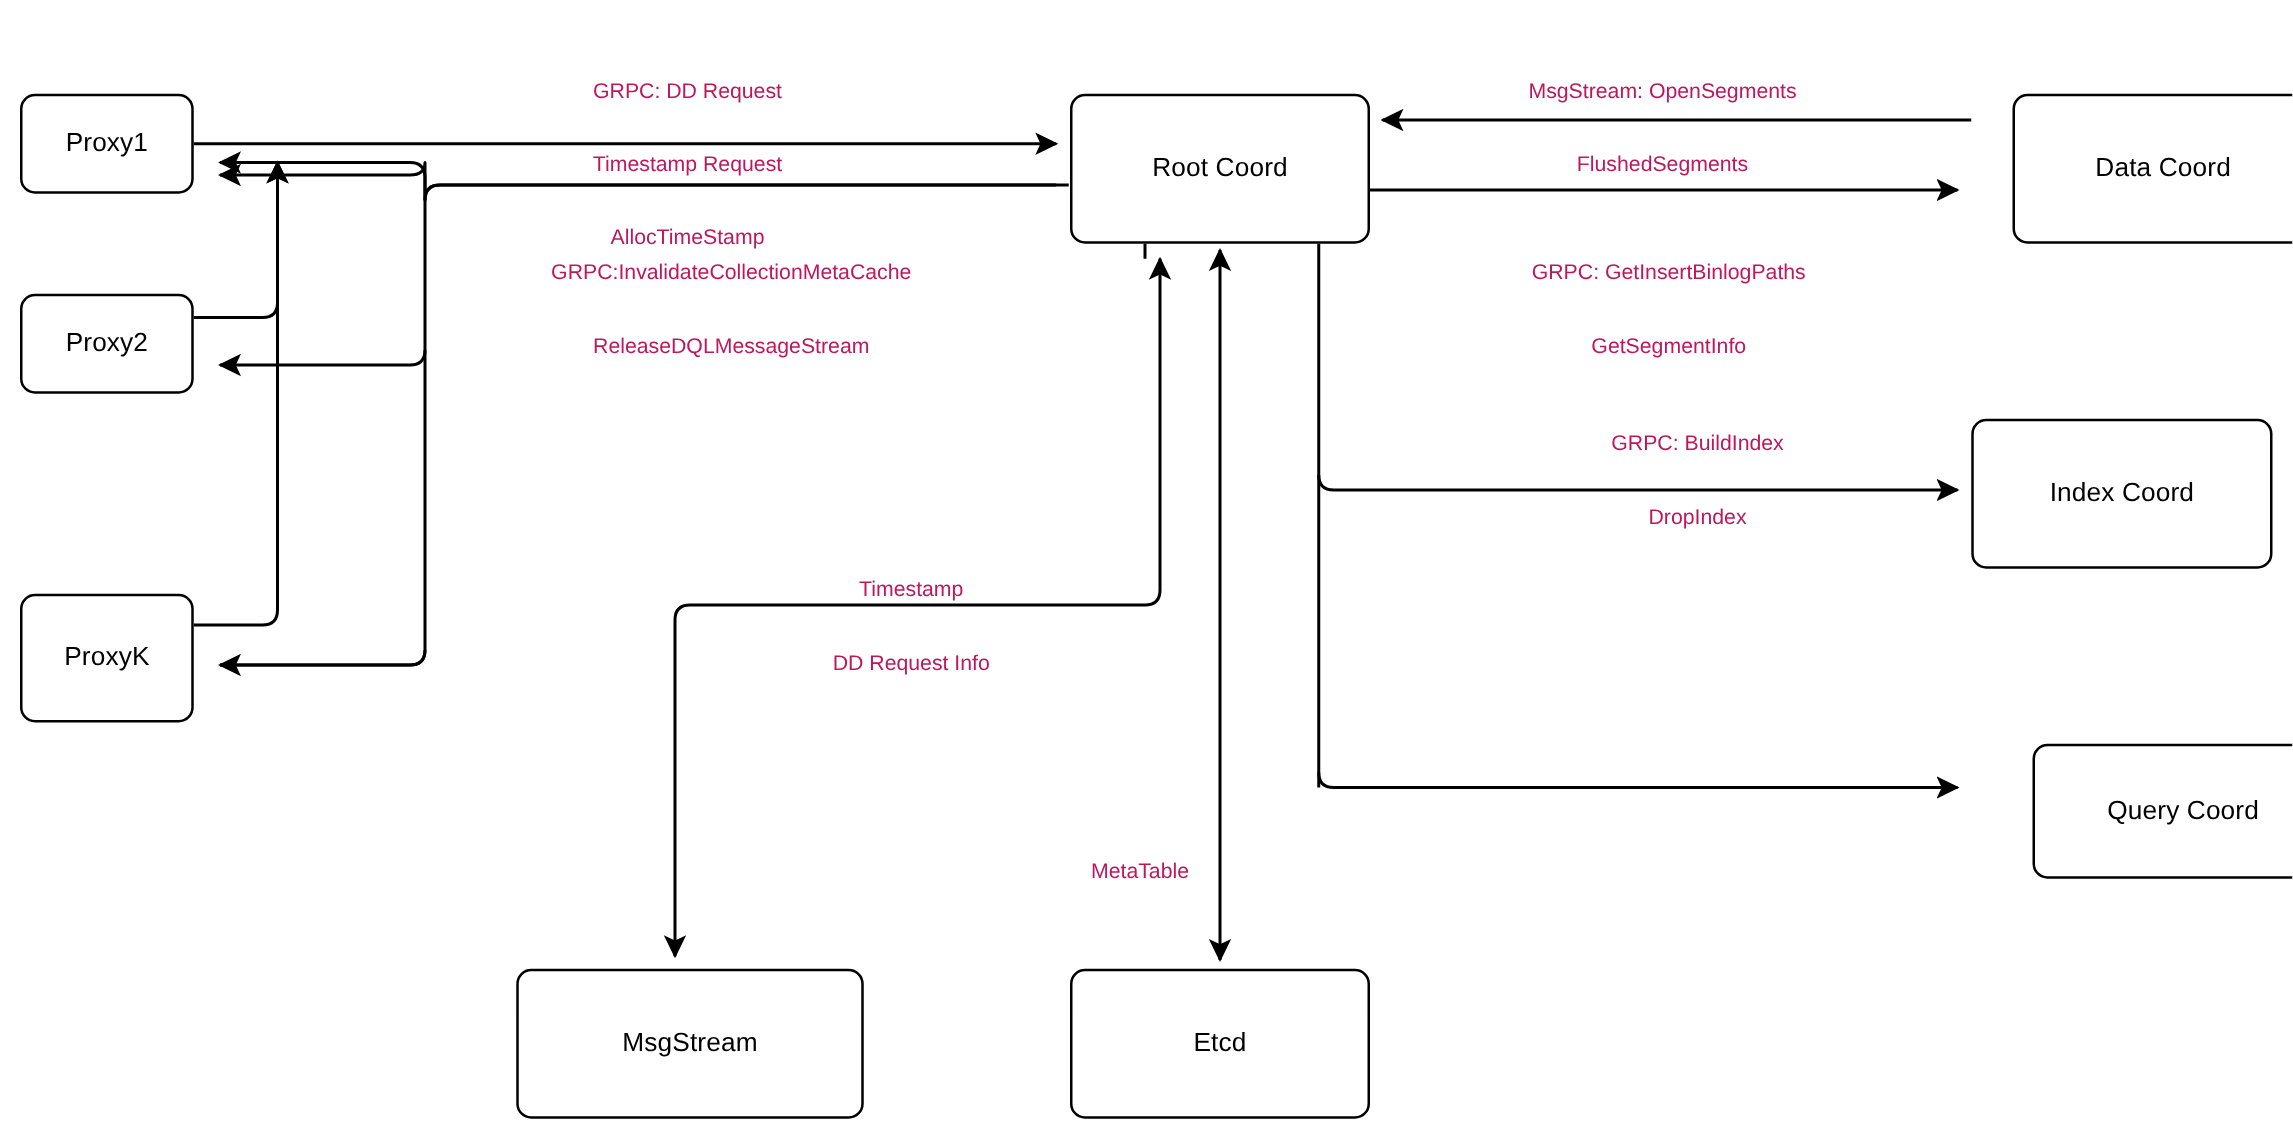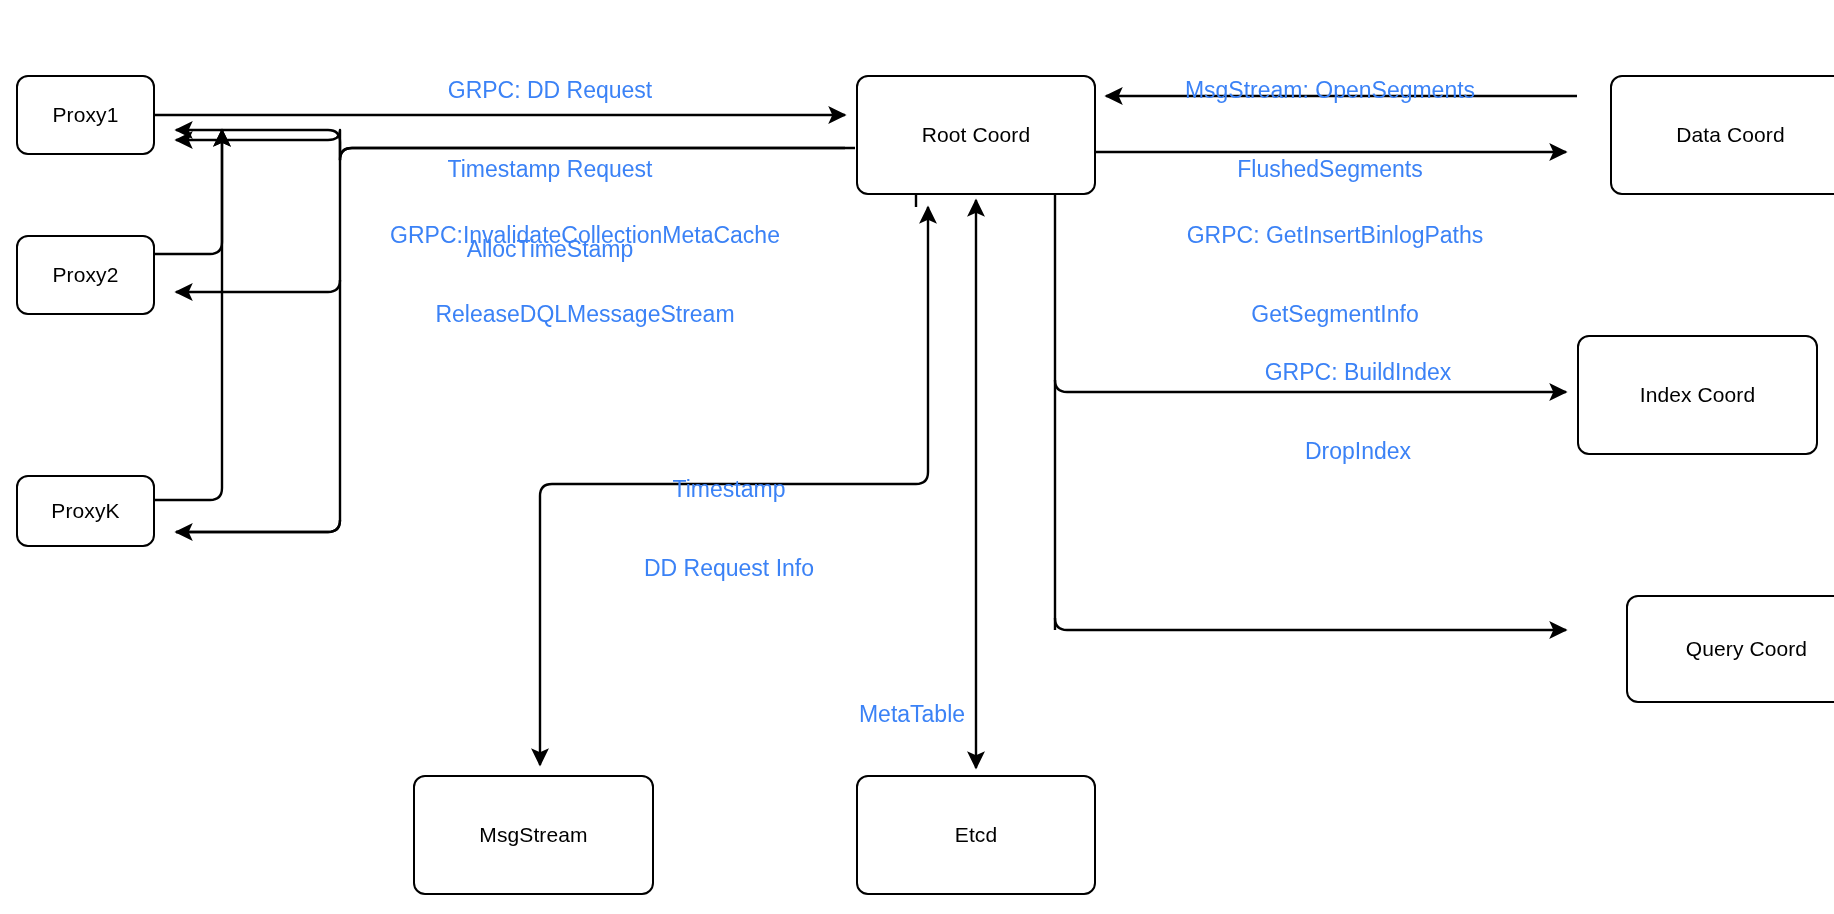--- a/index.html
+++ b/index.html
@@ -37,22 +37,22 @@
     justify-content: center;
     text-align: center;
     color: #000000;
     font-size: 21px;
     line-height: 1.25;
     letter-spacing: 0.1px;
     z-index: 5;
   }
   .edge-label {
     position: absolute;
-    color: #3b82f6;
-    font-size: 23px;
+    color: #be185d;
+    font-size: 17px;
     line-height: 1.15;
     white-space: pre;
     text-align: center;
     z-index: 6;
     background: transparent;
   }
   .edge-label.center {
     transform: translateX(-50%);
   }
 </style>
@@ -102,41 +102,41 @@
   </svg>
 
   <div class="node" style="left:16px; top:75px; width:139px; height:80px;">
     <span>Proxy1</span>
   </div>
 
   <div class="node" style="left:16px; top:235px; width:139px; height:80px;">
     <span>Proxy2</span>
   </div>
 
-  <div class="node" style="left:16px; top:475px; width:139px; height:72px;">
+  <div class="node" style="left:16px; top:475px; width:139px; height:103px;">
     <span>ProxyK</span>
   </div>
 
   <div class="node" style="left:856px; top:75px; width:240px; height:120px;">
     <span>Root Coord</span>
   </div>
 
   <div class="node" style="left:1577px; top:75px; width:241px; height:120px;margin-left:33px;">
     <span>Data Coord</span>
   </div>
 
   <div class="node" style="left:1577px; top:335px; width:241px; height:120px;">
     <span>Index Coord</span>
   </div>
 
   <div class="node" style="left:1626px; top:595px; width:241px; height:108px;">
     <span>Query Coord</span>
   </div>
 
-  <div class="node" style="left:413px; top:775px; width:241px; height:120px;">
+  <div class="node" style="left:413px; top:775px; width:278px; height:120px;">
     <span>MsgStream</span>
   </div>
 
   <div class="node" style="left:856px; top:775px; width:240px; height:120px;">
     <span>Etcd</span>
   </div>
 
   <div class="edge-label center" style="left:550px; top:24px;">
     <div>GRPC: DD Request</div>
     <div>Timestamp Request</div>

